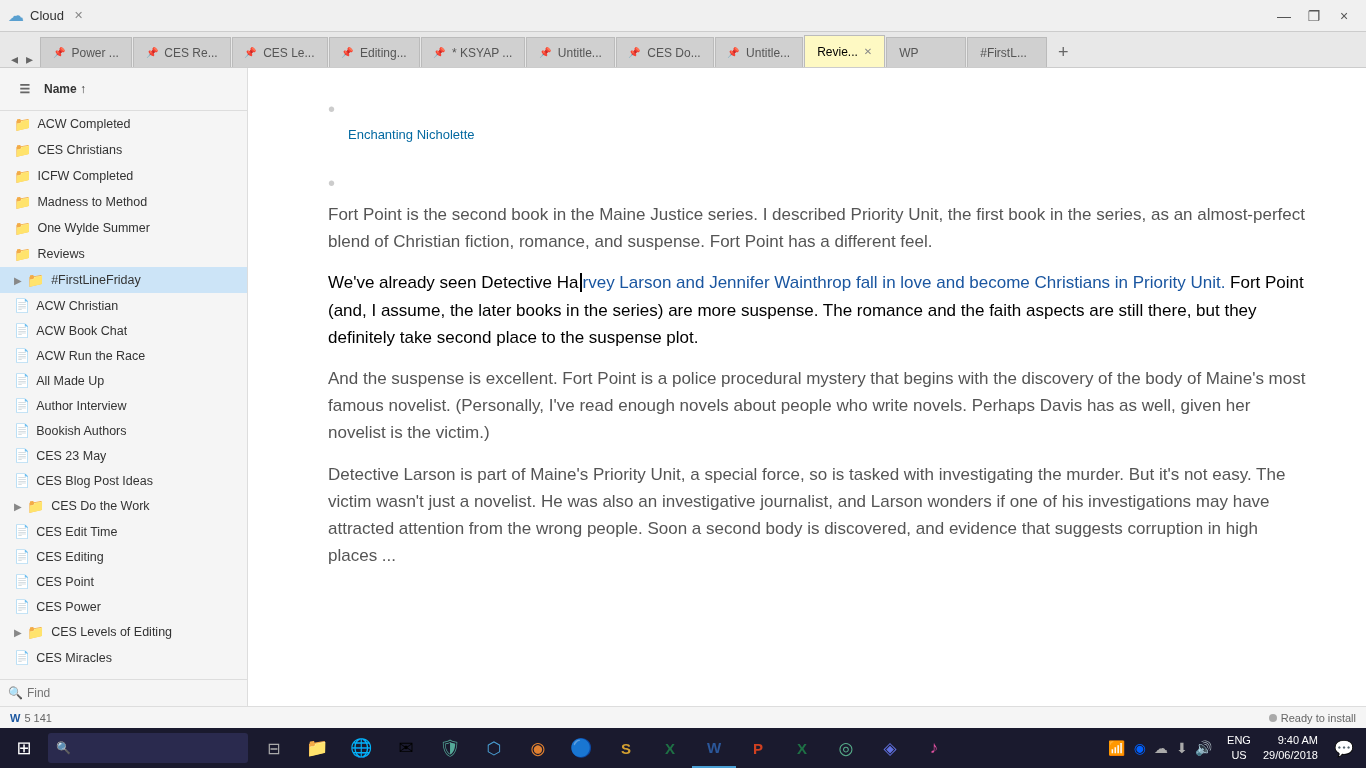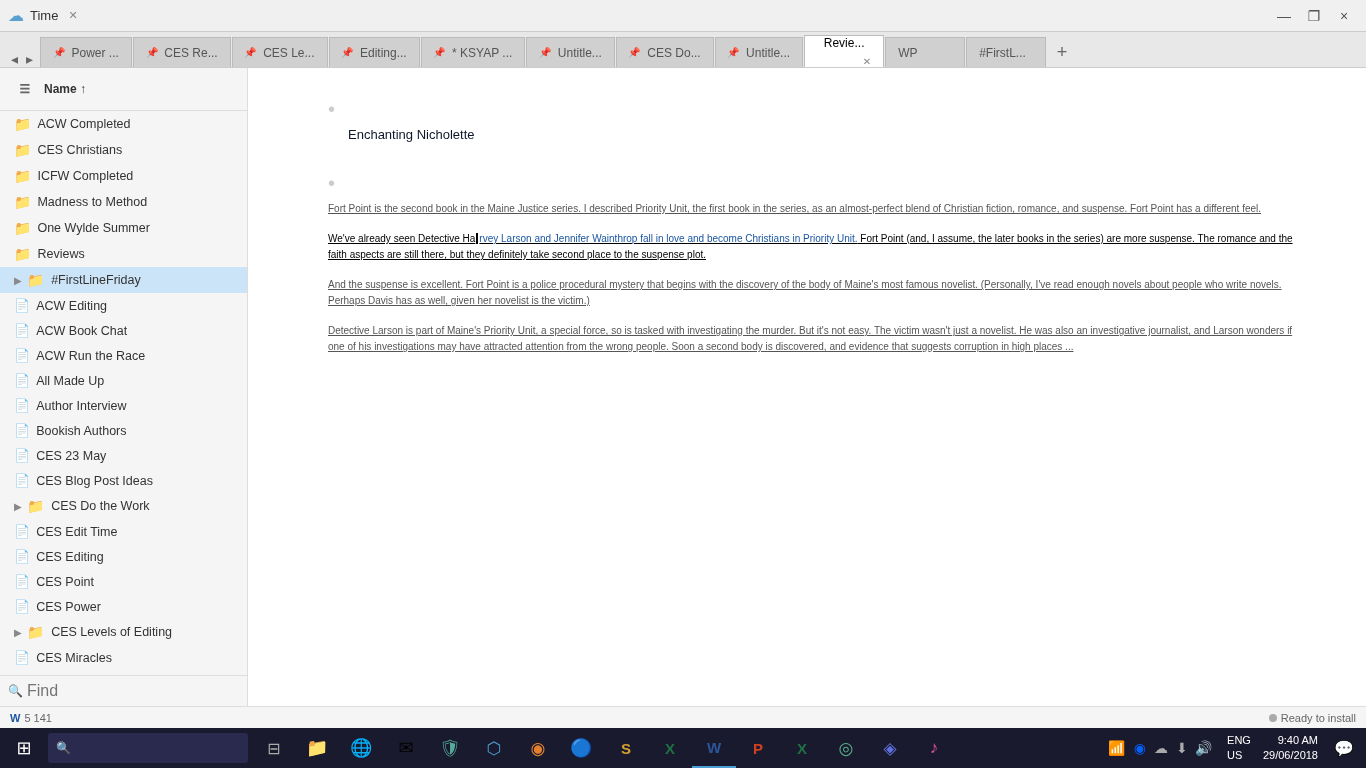--- a/index.html
+++ b/index.html
@@ -57,25 +57,24 @@
       background: #d0d0d0;
       border: 1px solid #bbb;
       border-bottom: none;
       cursor: pointer;
       min-width: 80px;
       max-width: 120px;
       position: relative;
       margin-right: 1px;
     }
     .tab.active {
-      background: #ffffff;
+      background: #fef9c3;
       color: #000;
       height: 32px;
       z-index: 1;
-      flex-direction: column;
     }
     .tab .tab-close {
       font-size: 10px;
       color: #888;
       margin-left: auto;
     }
     .tab .tab-icon { font-size: 10px; color: #aaa; }
     .tab-new {
       height: 30px; width: 30px;
       display: flex; align-items: center; justify-content: center;
@@ -134,21 +133,21 @@
     .sidebar-item .doc-icon { color: #b0b0b0; font-size: 13px; flex-shrink: 0; }
     .sidebar-item .arrow { font-size: 10px; color: #888; }
     .sidebar-search {
       padding: 6px 8px;
       border-top: 1px solid #ddd;
       display: flex;
       align-items: center;
       gap: 4px;
     }
     .sidebar-search input {
-      border: none; background: transparent; font-size: 16px; width: 100%; outline: none; color: #0f172a;
+      border: none; background: transparent; font-size: 12px; width: 100%; outline: none; color: #0f172a;
     }
     .search-icon { font-size: 12px; color: #888; }
 
     
     .content {
       flex: 1;
       background: #fff;
       overflow-y: auto;
       padding: 30px 60px 30px 80px;
       position: relative;
@@ -162,31 +161,30 @@
       color: #bbb;
       margin-bottom: 6px;
       display: flex;
       align-items: center;
       gap: 10px;
     }
     .doc-heading .bullet { color: #ccc; font-size: 20px; }
 
     .doc-subtext {
       font-size: 13px;
-      color: #0f172a;
+      color: #0369a1;
       margin-left: 20px;
       margin-bottom: 10px;
     }
 
     .doc-para {
-      font-size: 10px;
+      font-size: 17px;
       color: #555;
       line-height: 1.6;
       margin-bottom: 14px;
-      text-decoration: underline;
     }
 
     .doc-para.highlighted {
       color: #000;
     }
     .highlight-blue {
       color: #1a56a0;
     }
 
     
@@ -250,39 +248,39 @@
     .taskbar-clock {
       text-align: right; color: #fff; font-size: 11px; padding: 0 8px;
       line-height: 1.4;
     }
     .taskbar-notif {
       width: 36px; height: 40px;
       display: flex; align-items: center; justify-content: center;
       color: #ccc; font-size: 16px; cursor: pointer;
     }
     .taskbar-lang {
-      color: #fff; font-size: 11px; padding: 0 4px; text-align: left; line-height: 1.4;
+      color: #fff; font-size: 11px; padding: 0 4px; text-align: center; line-height: 1.4;
     }
 
     
     .menu-icon-btn {
       width: 30px; height: 30px;
       display: flex; align-items: center; justify-content: center;
       cursor: pointer; color: #666;
     }
 
     .sidebar-item-label { overflow: hidden; text-overflow: ellipsis; }
   </style>
 </head>
 <body>
 
 <div class="title-bar">
   <div class="title-bar-cloud">
     <span class="cloud-icon">☁</span>
-    <span>Time</span>
+    <span>Cloud</span>
     <span style="font-size:11px;color:#888;margin-left:4px;">✕</span>
   </div>
   <div class="title-bar-controls">
     <button class="title-btn">—</button>
     <button class="title-btn">❐</button>
     <button class="title-btn close">×</button>
   </div>
 </div>
 
 <div class="tab-bar">
@@ -368,21 +366,21 @@
         <span class="folder-icon">📁</span>
         <span class="sidebar-item-label">Reviews</span>
       </div>
       <div class="sidebar-item active">
         <span class="arrow">▶</span>
         <span class="folder-icon">📁</span>
         <span class="sidebar-item-label">#FirstLineFriday</span>
       </div>
       <div class="sidebar-item">
         <span class="doc-icon">📄</span>
-        <span class="sidebar-item-label">ACW Editing</span>
+        <span class="sidebar-item-label">ACW Christian</span>
       </div>
       <div class="sidebar-item">
         <span class="doc-icon">📄</span>
         <span class="sidebar-item-label">ACW Book Chat</span>
       </div>
       <div class="sidebar-item">
         <span class="doc-icon">📄</span>
         <span class="sidebar-item-label">ACW Run the Race</span>
       </div>
       <div class="sidebar-item">

